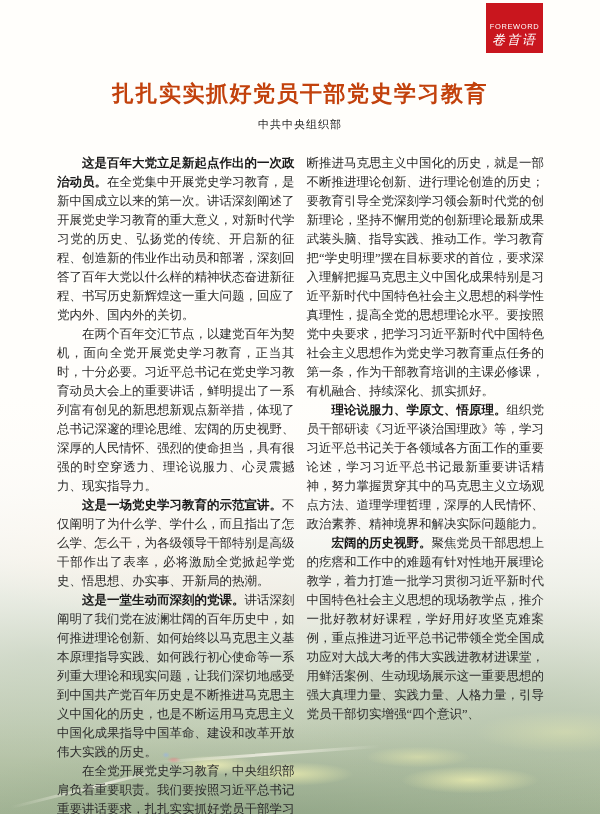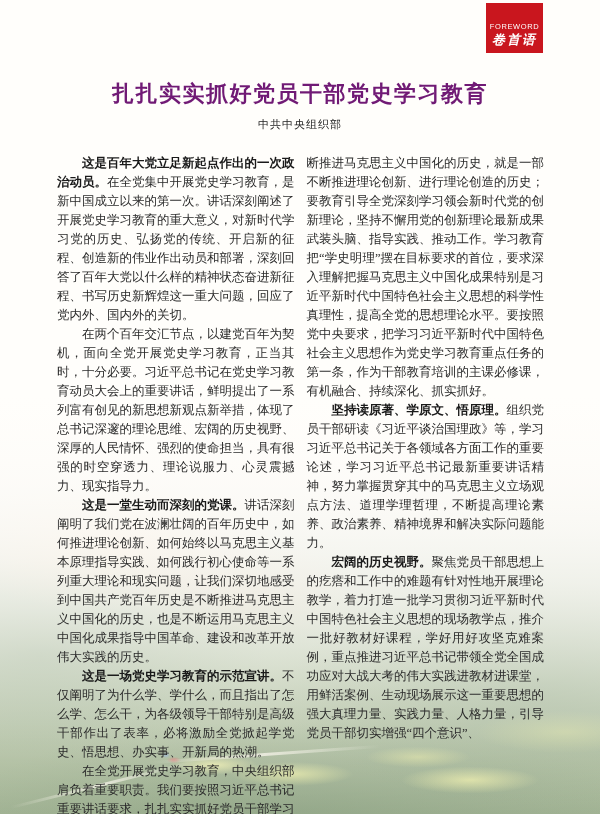--- a/index.html
+++ b/index.html
@@ -56,30 +56,30 @@
     position:absolute; left:486px; top:3px; width:57px; height:50px;
     background:#c9161e; color:#ffffff; z-index:3;
     display:flex; flex-direction:column; align-items:center; justify-content:flex-end;
     padding-bottom:5px; box-sizing:border-box;
   }
   .badge-en {
     font-family:"Liberation Sans", sans-serif;
     font-size:7.5px; letter-spacing:0.6px; line-height:1;
   }
   .badge-zh {
-    font-family:"Liberation Serif", serif; font-style:italic; font-weight:bold;
+    font-family:"Liberation Serif", serif; font-style:italic; font-weight:normal;
     font-size:13px; line-height:1.2; margin-top:2px; letter-spacing:2px;text-align:right;
   }
 
   
   .header { position:relative; z-index:2; padding-top:80px; }
   .title {
     margin:0; text-align:center;
     font-family:"Liberation Serif", serif; font-weight:bold;
-    font-size:22px; letter-spacing:1.5px; color:#701a75; line-height:1.25;
+    font-size:22px; letter-spacing:1.5px; color:#c2410c; line-height:1.25;
   }
   .byline {
     margin-top:9px; text-align:center;
     font-family:"Liberation Sans", sans-serif; font-weight:normal;
     font-size:11px; color:#1c1c1c; letter-spacing:1px;
   }
 
   
   .columns {
     position:relative; z-index:2;
@@ -117,26 +117,26 @@
   <div class="header">
     <h1 class="title">扎扎实实抓好党员干部党史学习教育</h1>
     <div class="byline">中共中央组织部</div>
   </div>
 
   <div class="columns">
 
     <div class="col">
       <p class="indent"><span class="lead">这是百年大党立足新起点作出的一次政治动员。</span><span>在全党集中开展党史学习教育，是新中国成立以来的第一次。讲话深刻阐述了开展党史学习教育的重大意义，对新时代学习党的历史、弘扬党的传统、开启新的征程、创造新的伟业作出动员和部署，深刻回答了百年大党以什么样的精神状态奋进新征程、书写历史新辉煌这一重大问题，回应了党内外、国内外的关切。</span></p>
       <p class="indent"><span>在两个百年交汇节点，以建党百年为契机，面向全党开展党史学习教育，正当其时，十分必要。习近平总书记在党史学习教育动员大会上的重要讲话，鲜明提出了一系列富有创见的新思想新观点新举措，体现了总书记深邃的理论思维、宏阔的历史视野、深厚的人民情怀、强烈的使命担当，具有很强的时空穿透力、理论说服力、心灵震撼力、现实指导力。</span></p>
+      <p class="indent"><span class="lead">这是一场党史学习教育的示范宣讲。</span><span>不仅阐明了为什么学、学什么，而且指出了怎么学、怎么干，为各级领导干部特别是高级干部作出了表率，必将激励全党掀起学党史、悟思想、办实事、开新局的热潮。</span></p>
       <p class="indent"><span class="lead">这是一堂生动而深刻的党课。</span><span>讲话深刻阐明了我们党在波澜壮阔的百年历史中，如何推进理论创新、如何始终以马克思主义基本原理指导实践、如何践行初心使命等一系列重大理论和现实问题，让我们深切地感受到中国共产党百年历史是不断推进马克思主义中国化的历史，也是不断运用马克思主义中国化成果指导中国革命、建设和改革开放伟大实践的历史。</span></p>
-      <p class="indent"><span class="lead">这是一场党史学习教育的示范宣讲。</span><span>不仅阐明了为什么学、学什么，而且指出了怎么学、怎么干，为各级领导干部特别是高级干部作出了表率，必将激励全党掀起学党史、悟思想、办实事、开新局的热潮。</span></p>
       <p class="indent"><span>在全党开展党史学习教育，中央组织部肩负着重要职责。我们要按照习近平总书记重要讲话要求，扎扎实实抓好党员干部学习教育，使广大党员干部做到学史明理、学史增信、学史崇德、学史力行。</span></p>
 
     </div>
 
     <div class="col">
       <p><span>断推进马克思主义中国化的历史，就是一部不断推进理论创新、进行理论创造的历史；要教育引导全党深刻学习领会新时代党的创新理论，坚持不懈用党的创新理论最新成果武装头脑、指导实践、推动工作。学习教育把“学史明理”摆在目标要求的首位，要求深入理解把握马克思主义中国化成果特别是习近平新时代中国特色社会主义思想的科学性真理性，提高全党的思想理论水平。要按照党中央要求，把学习习近平新时代中国特色社会主义思想作为党史学习教育重点任务的第一条，作为干部教育培训的主课必修课，有机融合、持续深化、抓实抓好。</span></p>
-      <p class="indent"><span class="lead">坚持读原著、学原文、悟原理。</span><span>组织党员干部研读《习近平谈治国理政》等，学习习近平总书记关于各领域各方面工作的重要论述，学习习近平总书记最新重要讲话精神，努力掌握贯穿其中的马克思主义立场观点方法、道理学理哲理，不断提高理论素养、政治素养、精神境界和解决实际问题能力。</span></p>
+      <p class="indent"><span class="lead">理论说服力、学原文、悟原理。</span><span>组织党员干部研读《习近平谈治国理政》等，学习习近平总书记关于各领域各方面工作的重要论述，学习习近平总书记最新重要讲话精神，努力掌握贯穿其中的马克思主义立场观点方法、道理学理哲理，深厚的人民情怀、政治素养、精神境界和解决实际问题能力。</span></p>
       <p class="indent"><span class="lead">宏阔的历史视野。</span><span>聚焦党员干部思想上的疙瘩和工作中的难题有针对性地开展理论教学，着力打造一批学习贯彻习近平新时代中国特色社会主义思想的现场教学点，推介一批好教材好课程，学好用好攻坚克难案例，重点推进习近平总书记带领全党全国成功应对大战大考的伟大实践进教材进课堂，用鲜活案例、生动现场展示这一重要思想的强大真理力量、实践力量、人格力量，引导党员干部切实增强“四个意识”、</span></p>
     </div>
 
   </div>
 </div>
 
 </body></html>

